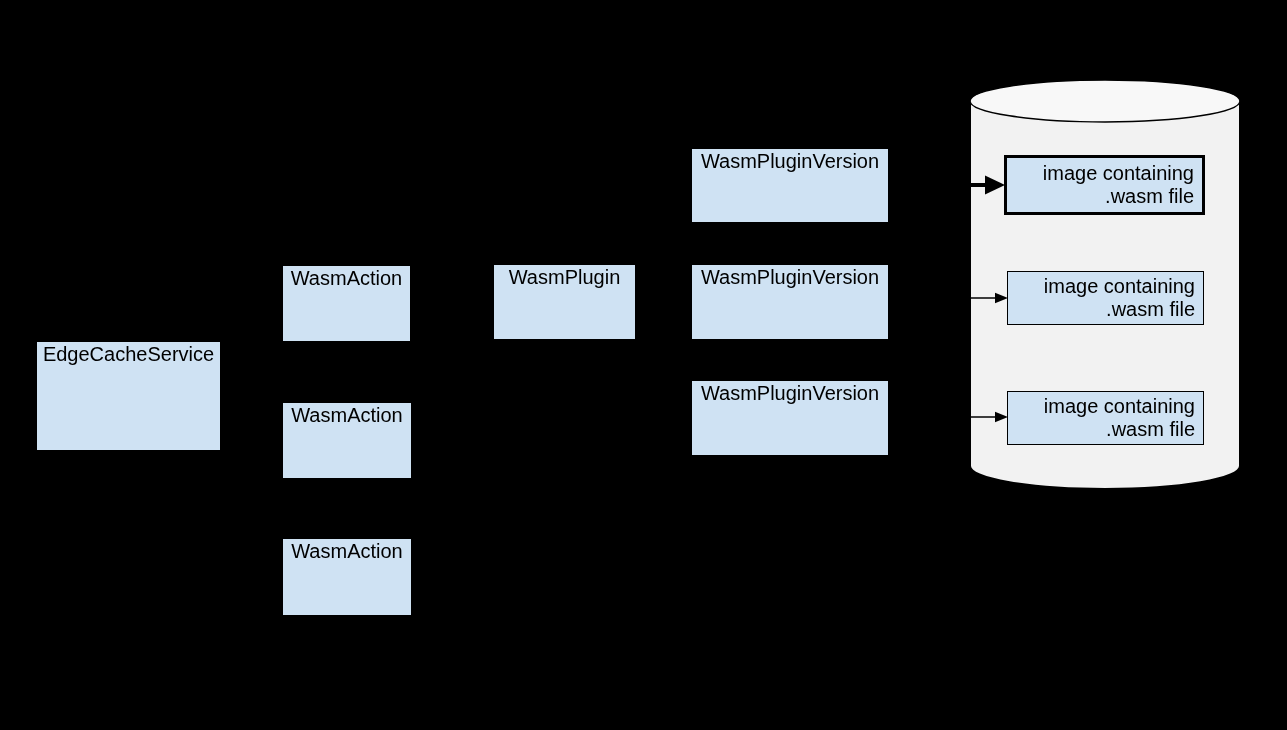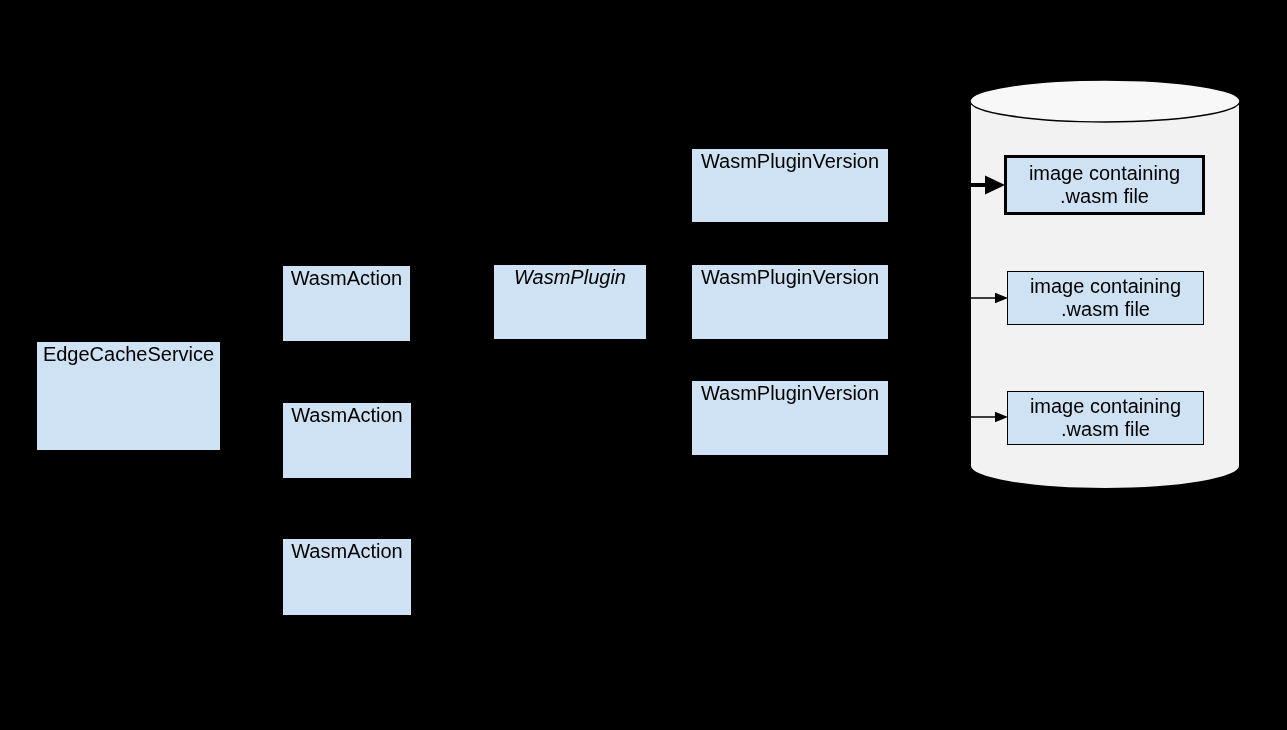--- a/index.html
+++ b/index.html
@@ -33,38 +33,38 @@
     justify-content: center;
     text-align: center;
     font-size: 20px;
     line-height: 1.2;
     color: var(--text);
   }
   .node-edge-cache   { left: 37px;  top: 342px; width: 183px; height: 108px; }
   .node-wasm-action-1{ left: 283px; top: 266px; width: 127px; height: 75px; }
   .node-wasm-action-2{ left: 283px; top: 403px; width: 128px; height: 75px; }
   .node-wasm-action-3{ left: 283px; top: 539px; width: 128px; height: 76px; }
-  .node-wasm-plugin  { left: 494px; top: 265px; width: 152px; height: 74px; font-style: italic; }
+  .node-wasm-plugin  { left: 494px; top: 265px; width: 141px; height: 74px; }
   .node-wpv-1        { left: 692px; top: 149px; width: 196px; height: 73px; }
   .node-wpv-2        { left: 692px; top: 265px; width: 196px; height: 74px; }
   .node-wpv-3        { left: 692px; top: 381px; width: 196px; height: 74px; }
 
   .image-box {
     position: absolute;
     background: var(--node-fill);
     border: 1.5px solid var(--line);
     box-sizing: border-box;
     display: flex;
     flex-direction: column;
     justify-content: center;
     padding: 2px 8px;
     font-size: 20px;
     line-height: 1.15;
     color: var(--text);
-    text-align: center;
+    text-align: right;
   }
   .image-box-1 { left: 1004px; top: 155px; width: 201px; height: 60px; border-width: 3px; }
   .image-box-2 { left: 1007px; top: 271px; width: 197px; height: 54px; }
   .image-box-3 { left: 1007px; top: 391px; width: 197px; height: 54px; }
 </style>
 </head>
 <body>
 
 <div id="stage">
 

